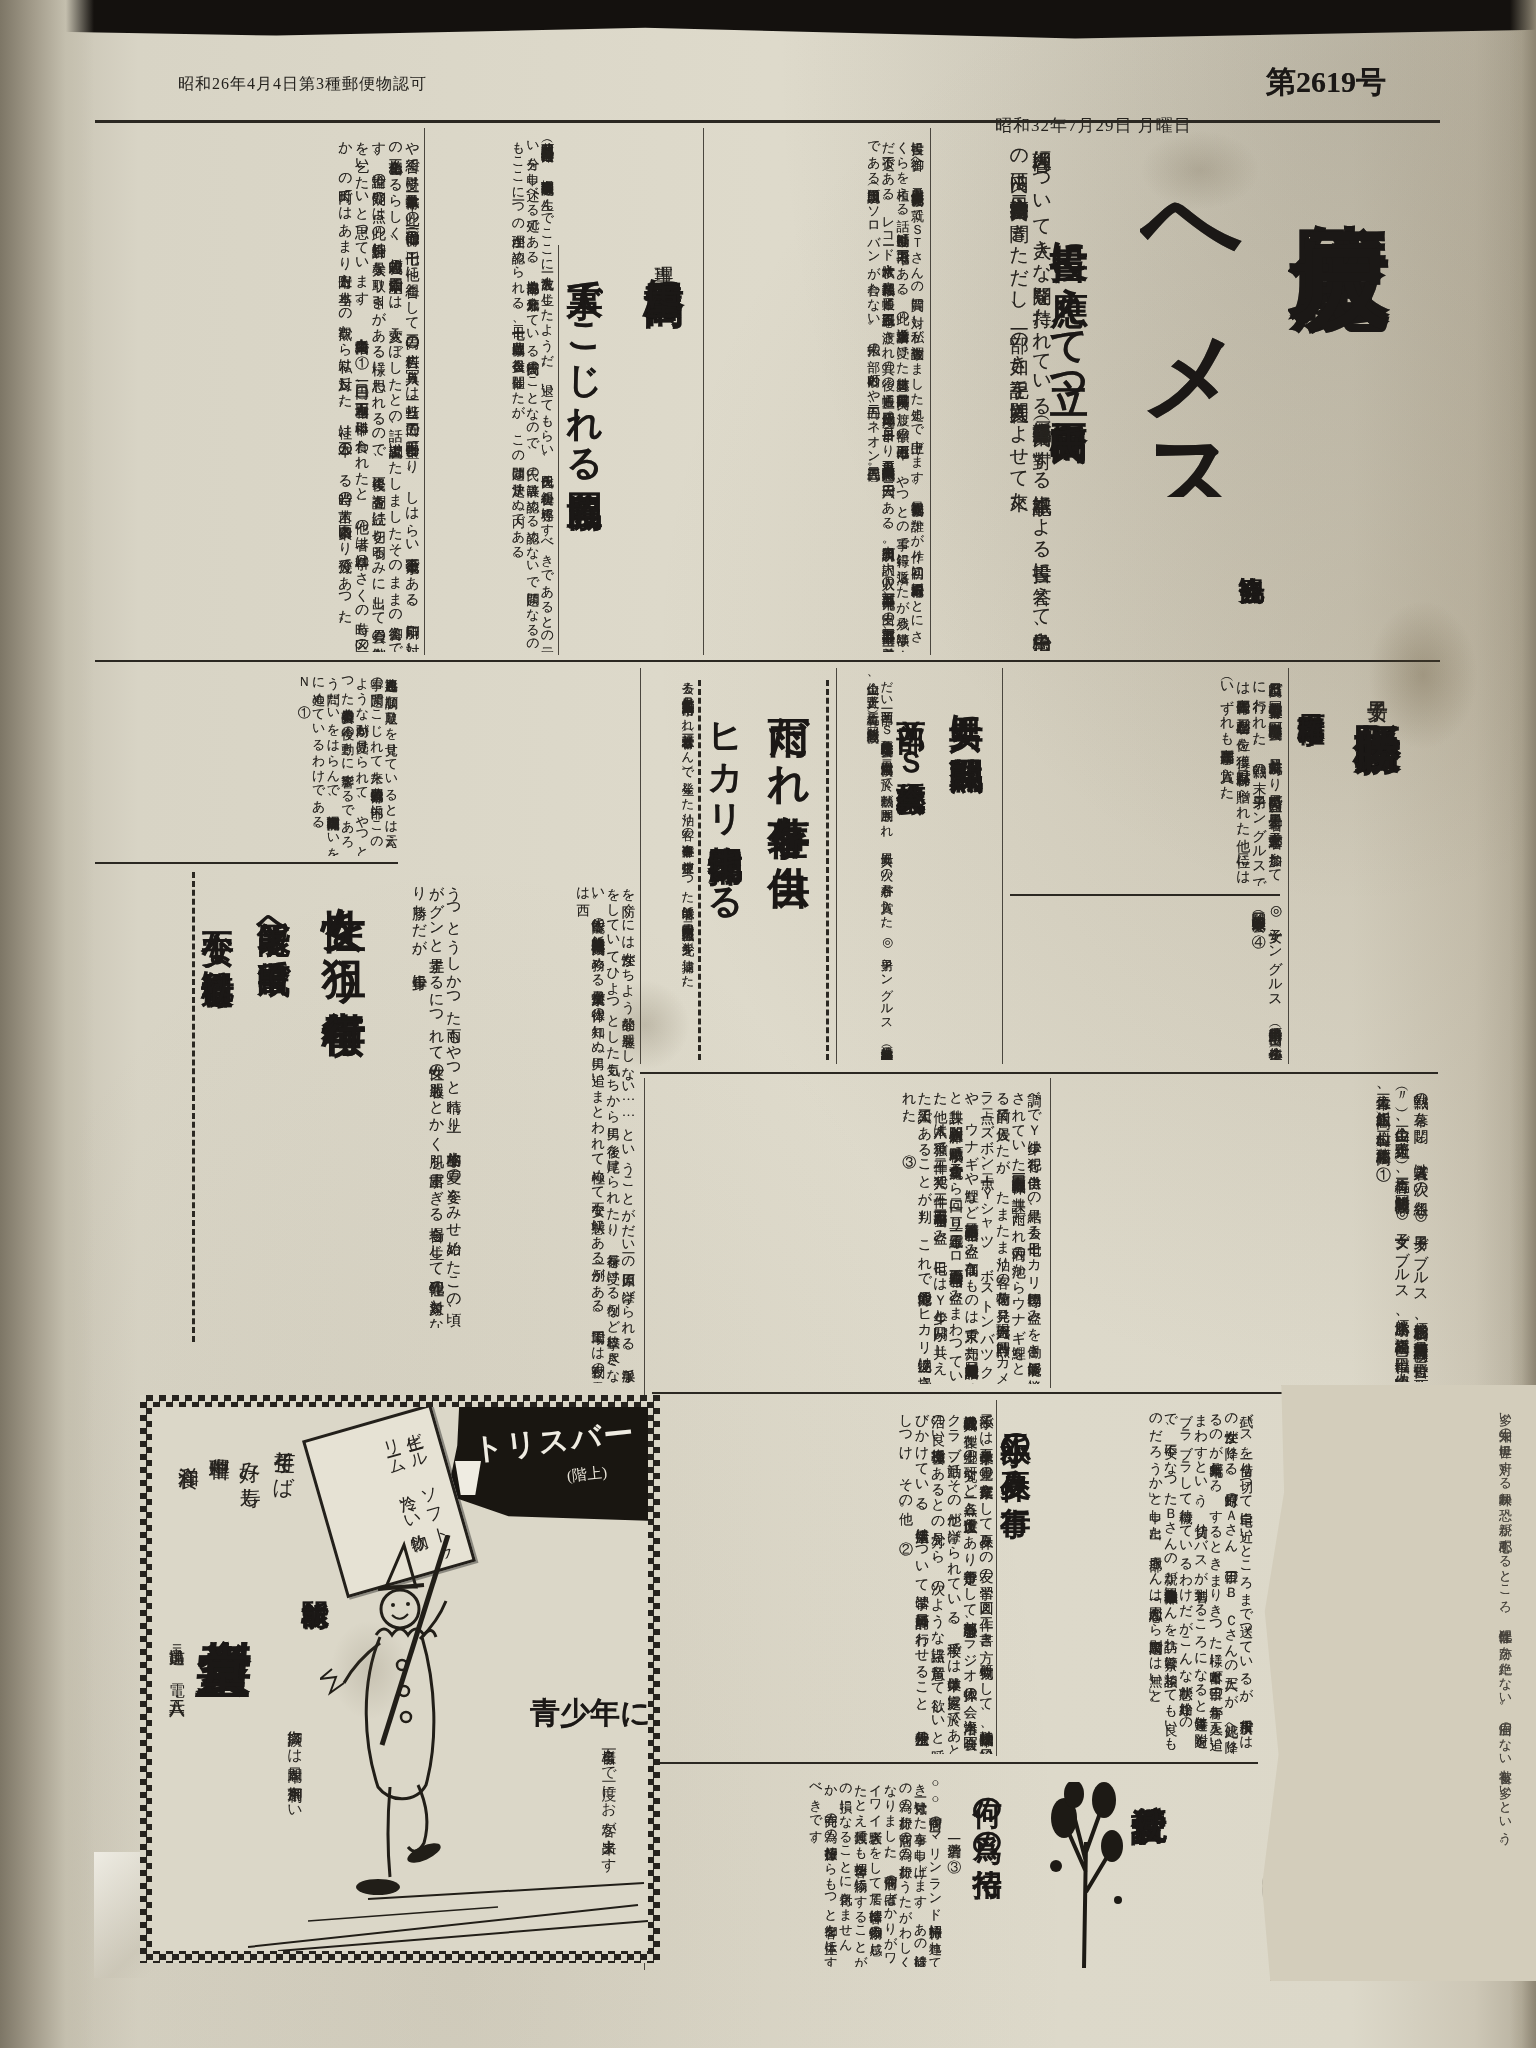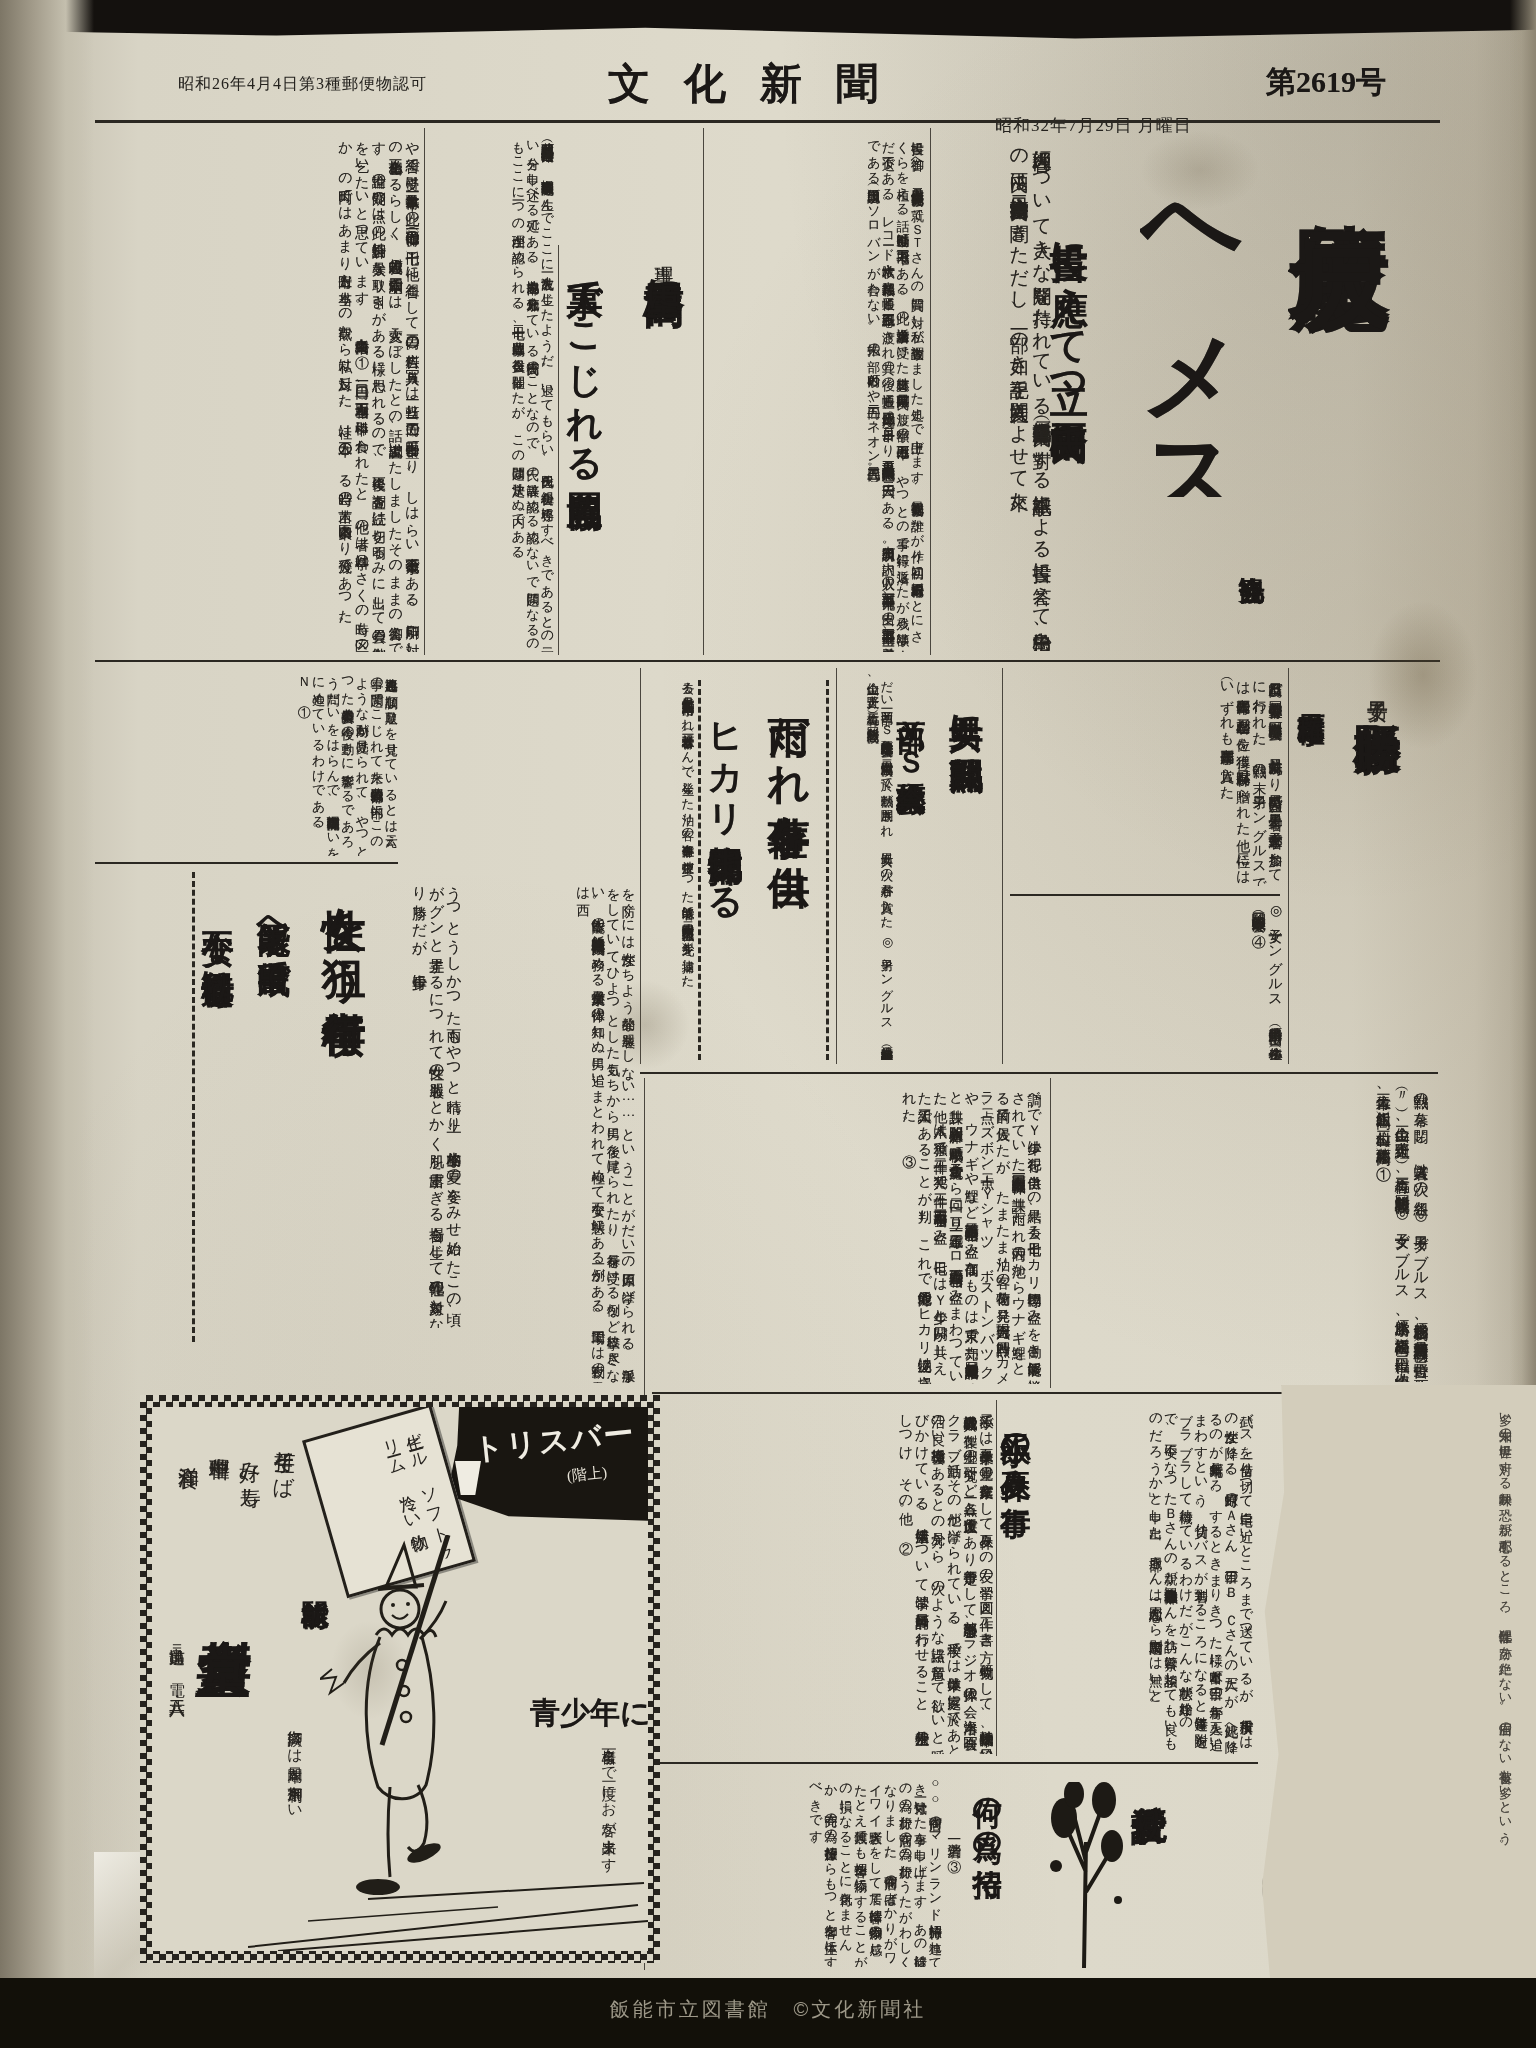--- a/index.html
+++ b/index.html
@@ -52,21 +52,20 @@
 <body>
 
 <div class="page">
 
   <div class="edge-top"></div>
   <div class="edge-left"></div>
   <div class="edge-right"></div>
   <div class="curl"></div>
 
   <div class="h" style="left:178px;top:74px;font-size:16px;letter-spacing:1px;">昭和26年4月4日第3種郵便物認可</div>
-  <div class="h hl" style="left:608px;top:56px;font-size:42px;letter-spacing:34px;">文化新聞</div>
   <div class="h" style="left:995px;top:76px;font-size:17px;letter-spacing:1px;margin-top:38px;">昭和32年7月29日 月曜日</div>
   <div class="h hl" style="left:1266px;top:62px;font-size:30px;">第2619号</div>
   <div class="hrule" style="left:95px;top:120px;width:1345px;height:3px;"></div>
 
   <div class="v hl" style="left:1288px;top:146px;font-size:100px;height:535px;line-height:1.04;letter-spacing:2px;">伏魔殿坂戸</div>
   <div class="v hl" style="left:1238px;top:556px;font-size:26px;height:64px;line-height:1.05;">観光協会</div>
   <div class="v hl" style="left:1140px;top:152px;font-size:100px;height:345px;line-height:1.04;">へメス</div>
   <div class="v hl" style="left:1048px;top:214px;font-size:38px;height:420px;line-height:1.05;">投書に應えて立つ高橋中島両氏</div>
   <div class="v body-t" style="left:935px;top:136px;width:118px;height:515px;font-size:19px;line-height:1.2;">經理内容について大きな疑問を持たれている坂戸觀光協会（會長三町正治氏）に對する本紙記事による投書に答えて中島松治、同會理事高橋喜三郎の兩氏は二十六日協會事務擔當須田氏に聞きただし、一部の如き手記を入間支社によせて來た、</div>
   <div class="vr" style="left:930px;top:128px;height:527px;"></div>
@@ -205,20 +204,14 @@
       </div>
       <div class="v" style="left:408px;top:330px;width:58px;height:185px;font-size:15px;line-height:1.3;">百名様まで一度にお客が出来ます</div>
     </div>
   </div>
 
   <div class="stain" style="left:1368px;top:600px;width:110px;height:150px;background:radial-gradient(rgba(95,80,52,.30),transparent 70%);"></div>
   <div class="stain" style="left:600px;top:980px;width:90px;height:90px;background:radial-gradient(rgba(90,78,55,.22),transparent 70%);"></div>
   <div class="stain" style="left:1140px;top:130px;width:120px;height:80px;background:radial-gradient(rgba(85,72,48,.18),transparent 70%);"></div>
   <div class="stain" style="left:330px;top:1620px;width:80px;height:100px;background:radial-gradient(rgba(85,72,48,.15),transparent 70%);"></div>
 
-  <div class="edge-bottom">
-    <div class="footer-credit" style="top:18px;">
-      <span>飯能市立図書館</span>
-      <span style="margin-left:14px;">©文化新聞社</span>
-    </div>
-  </div>
 
 </div>
 
 </body></html>

